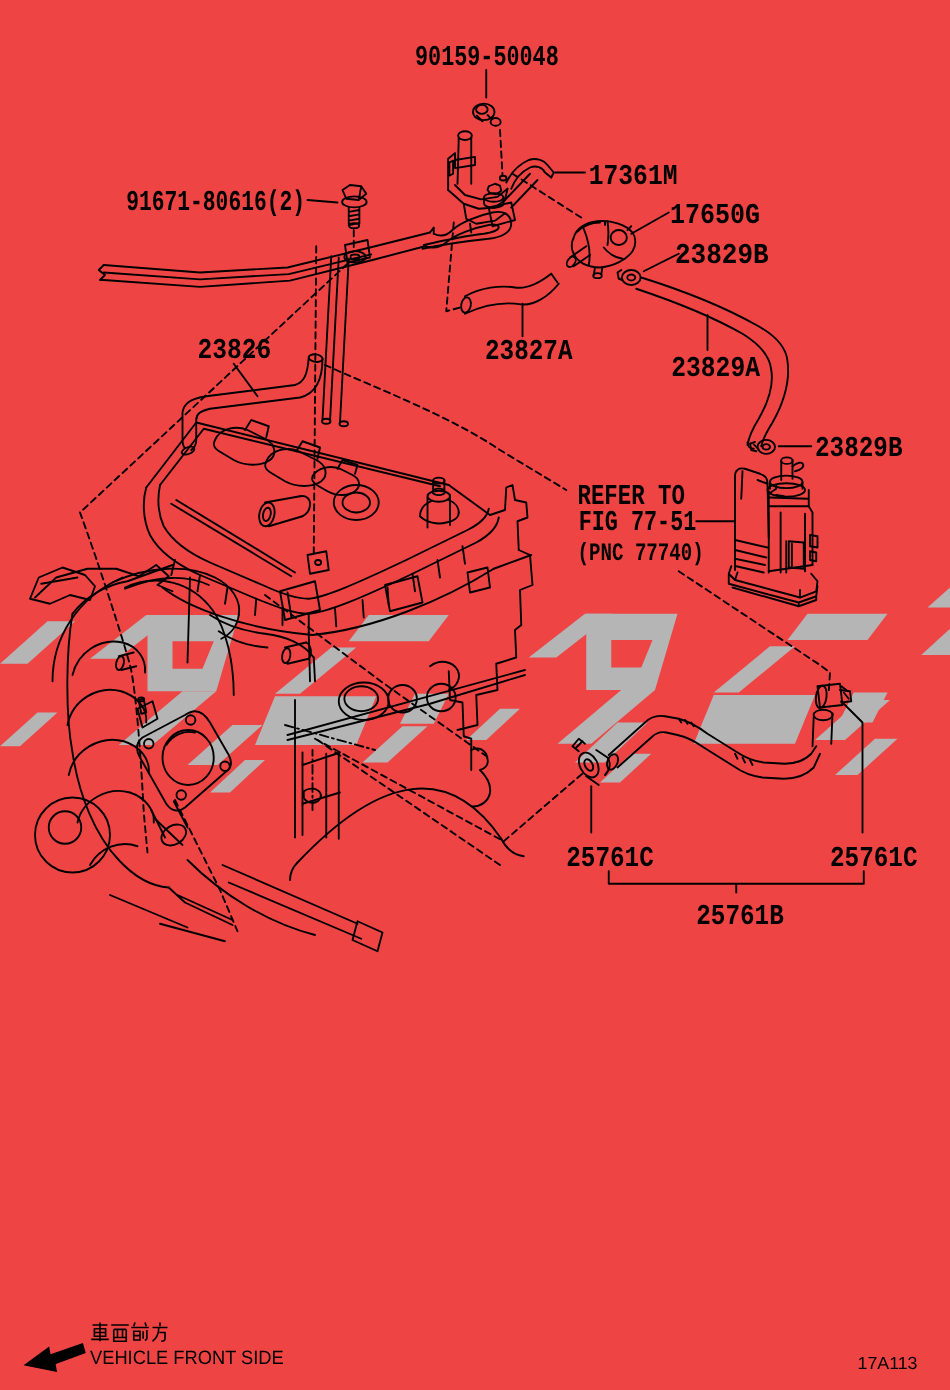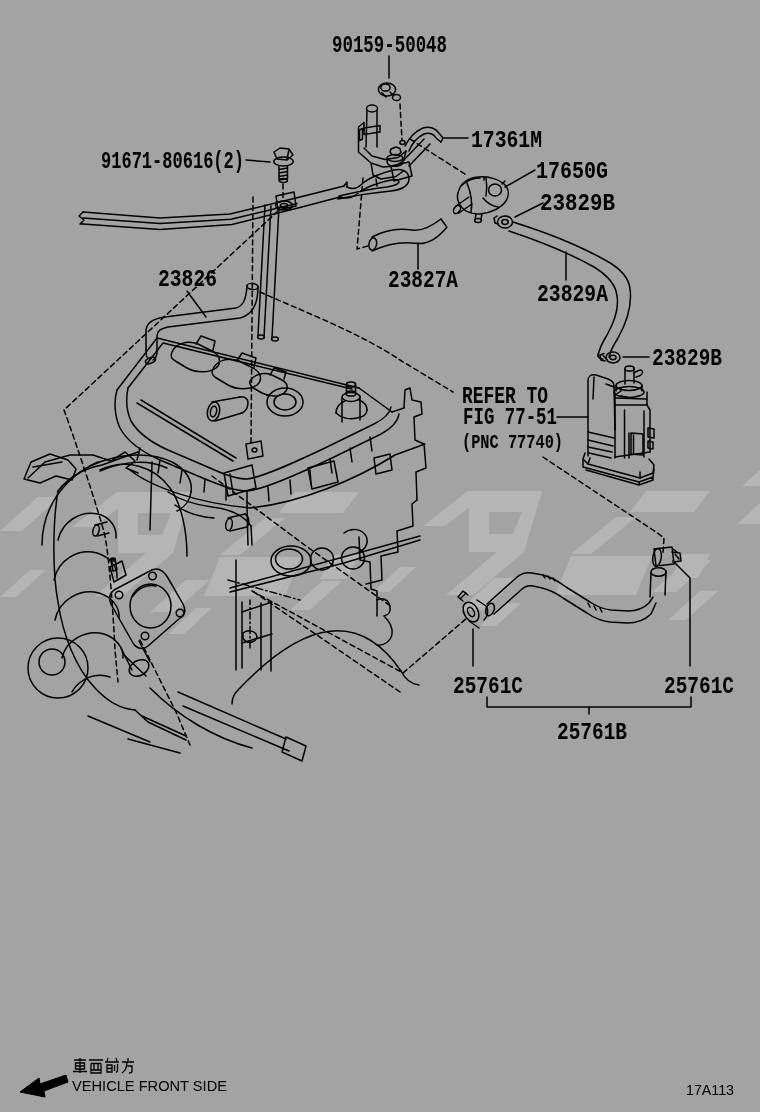--- a/index.html
+++ b/index.html
@@ -1,16 +1,16 @@
 <!DOCTYPE html>
 <html><head>
 <meta charset="utf-8">
 <style>
 html,body{margin:0;padding:0;background:#ffffff;}
-#page{position:relative;will-change:transform;width:760px;height:1112px;background:#a3a3a3;overflow:hidden;}
+#page{position:relative;will-change:transform;width:760px;height:1112px;background:#ef4444;overflow:hidden;}
 svg{display:block;}
 text{font-family:"Liberation Mono","Liberation Sans",monospace;font-weight:bold;fill:#000;}
 .lbl{font-size:23px;}
 .small{font-size:20px;}
 .sans{font-family:"Liberation Sans",sans-serif;font-weight:normal;}
 </style>
 </head>
 <body>
 <div id="page">
 <svg width="760" height="1112" viewBox="0 0 760 1112">

